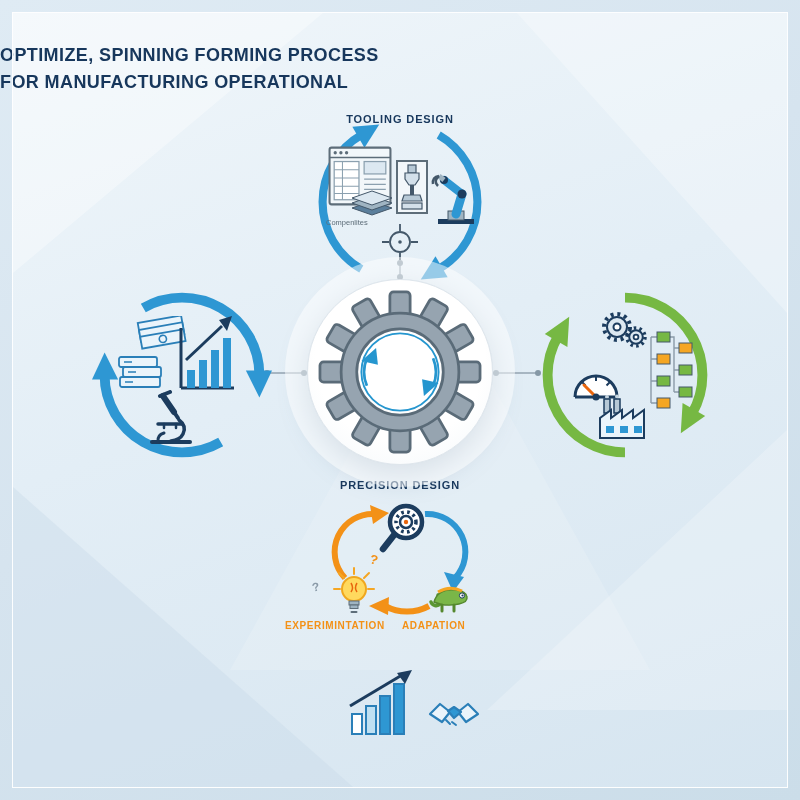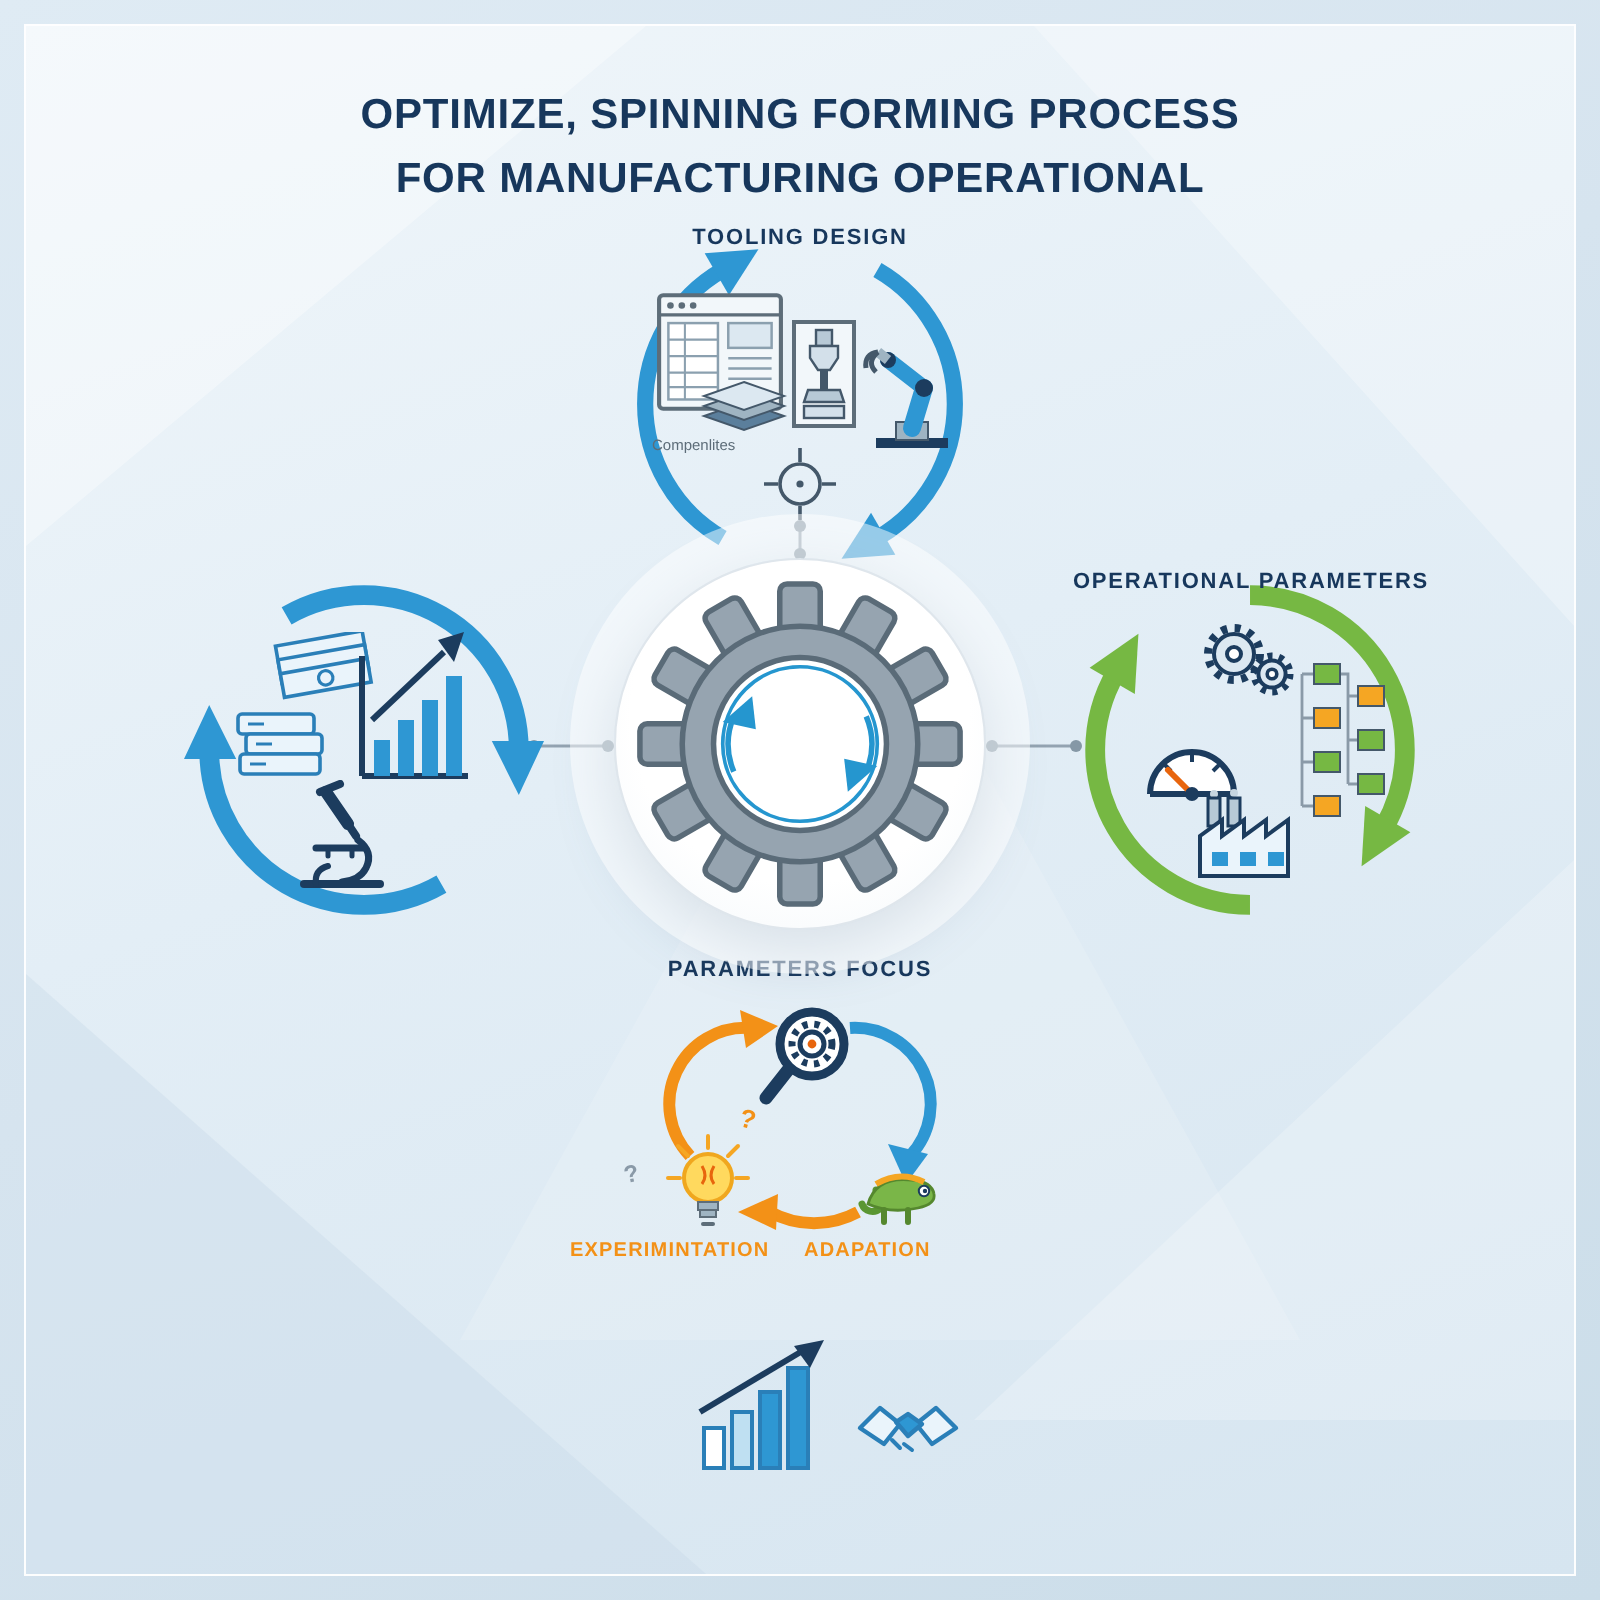--- a/index.html
+++ b/index.html
@@ -5,22 +5,22 @@
   * { margin:0; padding:0; box-sizing:border-box; }
   html,body { width:800px; height:800px; }
   body { font-family:"Liberation Sans", sans-serif; background:#dbe8f2; }
   .canvas { position:relative; width:800px; height:800px; overflow:hidden;
             background:linear-gradient(150deg,#dfebf4 0%,#d6e4ef 45%,#cbdde9 100%); }
   .inner-bg { position:absolute; inset:13px;
               background:linear-gradient(160deg,#f0f6fa 0%,#e3eef6 45%,#d6e5f0 100%); }
   .frame-line { position:absolute; inset:12px; border:1px solid rgba(255,255,255,.95); pointer-events:none; z-index:50; }
   .tri { position:absolute; }
   .abs { position:absolute; }
-  .title { position:absolute; top:42px; left:0; width:100%; text-align:center;
-           font-size:21px; font-weight:bold; color:#17375c; letter-spacing:.4px; line-height:1.5; z-index:5; }
+  .title { position:absolute; top:42px; left:0; width:100%; text-align:left;
+           font-size:18px; font-weight:bold; color:#17375c; letter-spacing:.4px; line-height:1.5; z-index:5; }
   .label { position:absolute; color:#17375c; font-weight:bold; font-size:11px;
            letter-spacing:.9px; text-align:center; z-index:6; }
   .label-sm { position:absolute; color:#f39117; font-weight:bold; font-size:10px;
               letter-spacing:.6px; z-index:6; }
   .caption { position:absolute; color:#5d6d79; font-size:7.5px; text-align:left; z-index:7; }
   .qmark { position:absolute; font-weight:bold; z-index:7; }
   .center-hub { position:absolute; border-radius:50%; background:radial-gradient(circle at 50% 42%,#ffffff 60%,#f2f7fa 100%);
                 box-shadow:0 0 0 22px rgba(255,255,255,.5), 0 10px 28px rgba(96,125,152,.38);
                 border:1px solid #dfe6ec; z-index:10; }
   .center-text { position:absolute; inset:0; display:flex; flex-direction:column; align-items:center;
@@ -42,22 +42,21 @@
   <div class="tri" style="left:230px;top:290px;width:420px;height:380px;background:rgba(255,255,255,.15);clip-path:polygon(50% 0,100% 100%,0 100%)"></div>
 
   <div class="frame-line"></div>
 
   <div class="title">
     <div>OPTIMIZE, SPINNING FORMING PROCESS</div>
     <div>FOR MANUFACTURING OPERATIONAL</div>
   </div>
 
   <div class="label" style="left:300px;top:113px;width:200px">TOOLING DESIGN</div>
-  <div class="label" style="left:498px;top:285px;width:255px">OPERATIONAL PARAMETERS</div>
-  <div class="label" style="left:300px;top:479px;width:200px">PARAMETERS FOCUS</div>
+  <div class="label" style="left:300px;top:479px;width:200px">PRECISION DESIGN</div>
 
   <svg class="abs" style="left:0;top:0" width="800" height="800" viewBox="0 0 800 800">
     <g stroke="#93a3b1" stroke-width="1.5">
       <line x1="400" y1="264" x2="400" y2="276"></line>
       <line x1="268" y1="373" x2="303" y2="373"></line>
       <line x1="497" y1="373" x2="537" y2="373"></line>
     </g>
     <g fill="#8598a6">
       <circle cx="400" cy="263" r="3"></circle>
         <circle cx="400" cy="277" r="3"></circle>

